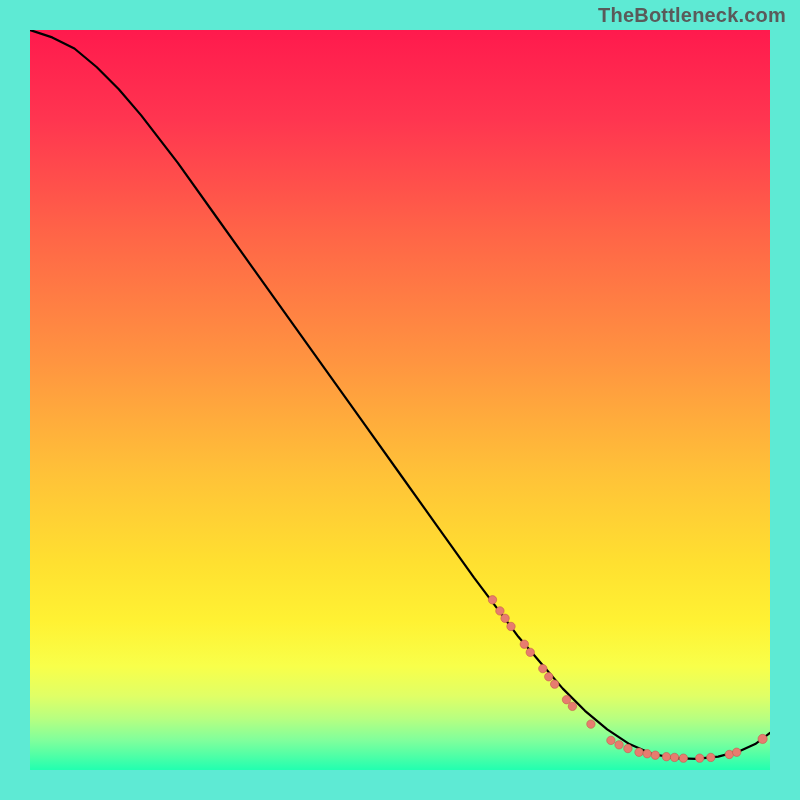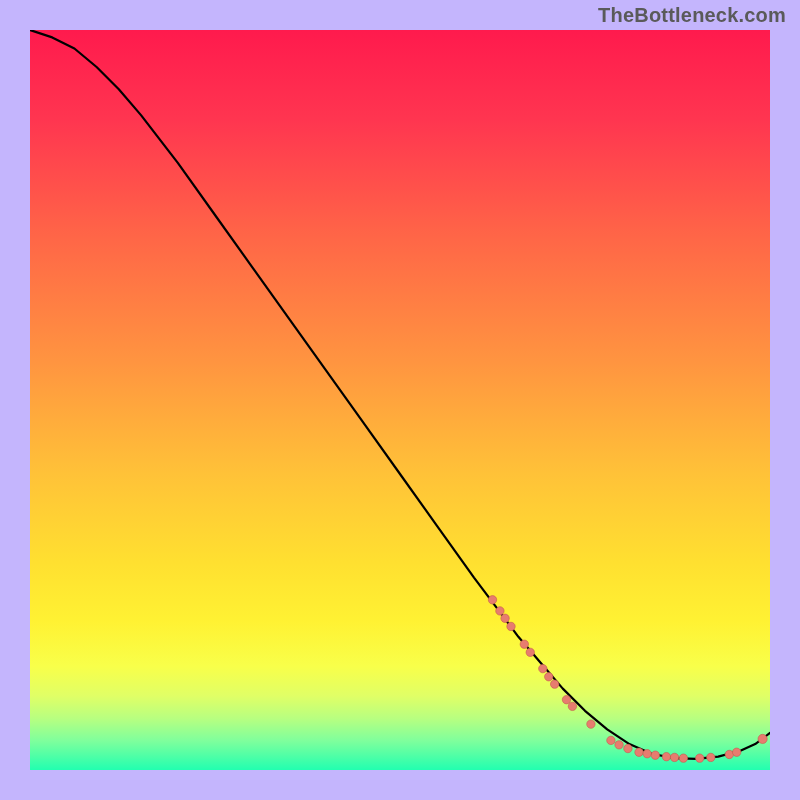--- a/index.html
+++ b/index.html
@@ -7,21 +7,21 @@
     padding: 0;
     width: 800px;
     height: 800px;
     background: #000000;
     overflow: hidden;
   }
   .frame {
     position: relative;
     width: 800px;
     height: 800px;
-    background: #c4b5fd;
+    background: #5eead4;
   }
   .watermark {
     position: absolute;
     top: 4px;
     right: 14px;
     font-family: Arial, Helvetica, sans-serif;
     font-size: 20px;
     font-weight: 600;
     color: #5a5a5a;
     letter-spacing: 0.2px;

